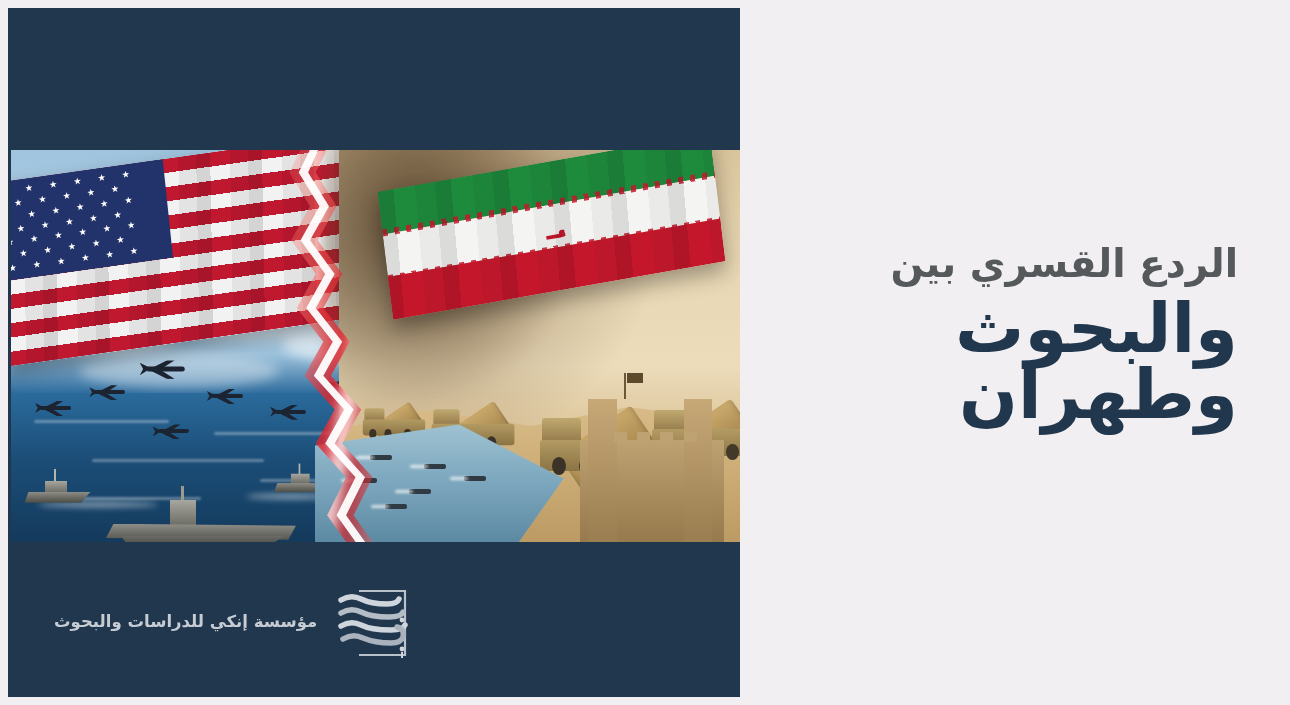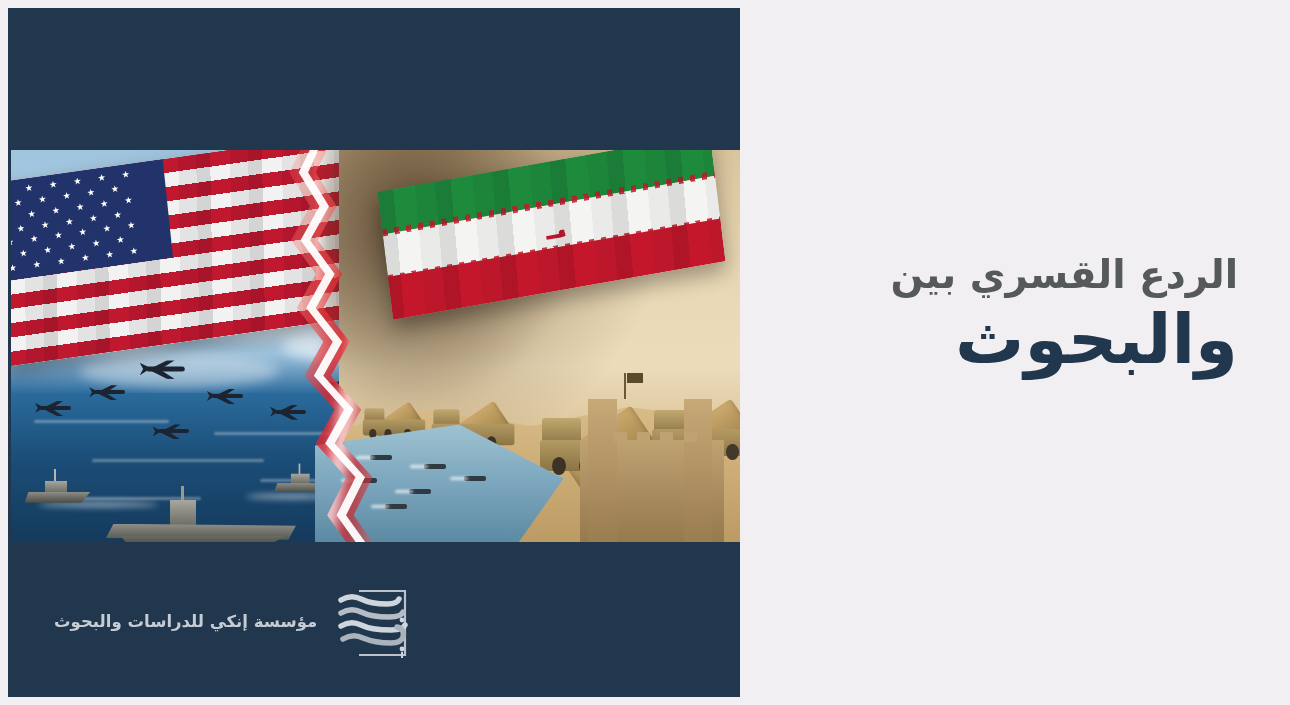--- a/index.html
+++ b/index.html
@@ -249,21 +249,21 @@
     position:absolute;right:52px;top:240px;
     width:420px;text-align:right;direction:rtl;
   }
   .t-line1{
     color:#21374e;font-size:61px;font-weight:bold;
     line-height:.98;letter-spacing:-1px;
     font-family:"DejaVu Sans","Liberation Sans",sans-serif;
   }
   .t-line2{
     color:#55595c;font-size:39px;font-weight:bold;
-    line-height:1.15;margin-top:13px;
+    line-height:1.15;margin-top:2px;
   }
   .t-line3{
     color:#21374e;font-size:69px;font-weight:bold;
     line-height:1.02;margin-top:6px;letter-spacing:-1px;
   }
   .t-line4{
     color:#21374e;font-size:69px;font-weight:bold;
     line-height:1.02;margin-top:-4px;letter-spacing:-1px;
   }
 </style>
@@ -491,13 +491,14 @@
         <circle cx="71" cy="66" r="2.4" fill="#cfd5dc"></circle>
         <path d="M71 69 v6" stroke="#cfd5dc" stroke-width="2"></path>
       </svg>
     </div>
   </div>
 </div>
 
 <div class="title-area">
   <div class="t-line2">الردع القسري بين</div>
   <div class="t-line3">والبحوث</div>
+  <div class="t-line4">وطهران</div>
 </div>
 
 </body></html>

